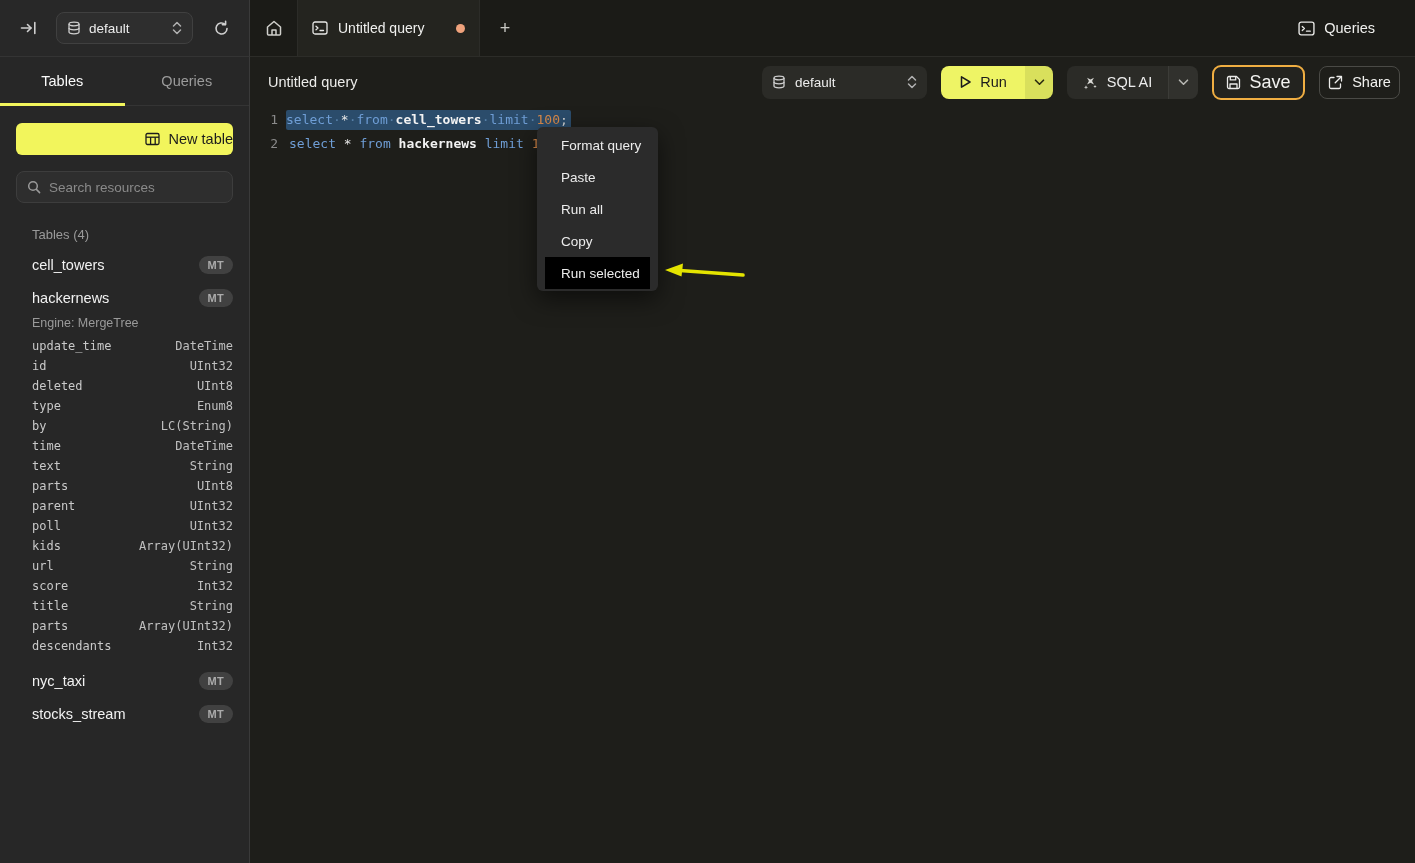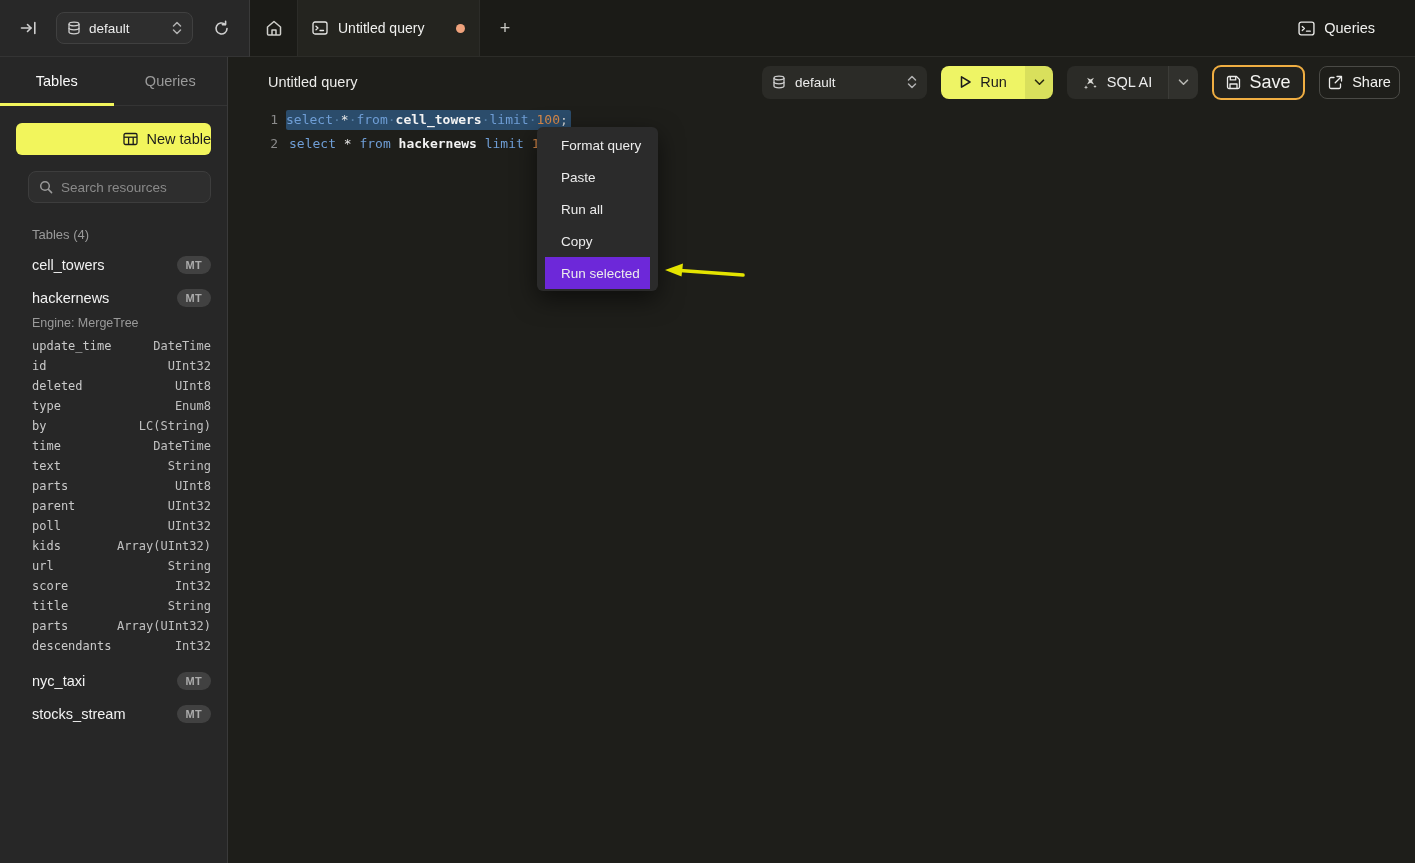--- a/index.html
+++ b/index.html
@@ -22,30 +22,30 @@
   .tab { width:183px; background:#24241f; border-left:1px solid #2c2c28; border-right:1px solid #2c2c28;
     display:flex; align-items:center; gap:10px; padding:0 14px; cursor:pointer; }
   .tab-label { color:#f0f0ee; font-size:14px; flex:1; white-space:nowrap; }
   .tab-dot { width:9px; height:9px; border-radius:50%; }
   .newtab-btn { width:50px; display:flex; align-items:center; justify-content:center; color:#c9c9c5; font-size:18px; cursor:pointer; }
   .topbar-spacer { flex:1; }
   .queries-btn { display:flex; align-items:center; gap:9px; color:#f0f0ee; font-size:14.5px;
     padding:0 40px 0 10px; cursor:pointer; }
 
   
-  .sidebar { position:absolute; top:57px; left:0; width:228px; height:806px; background:#272727;
+  .sidebar { position:absolute; top:57px; left:0; width:250px; height:806px; background:#272727;
     border-right:1px solid #3a3a3a; }
   .side-tabs { height:49px; display:flex; border-bottom:1px solid #343434; }
   .side-tab { flex:1; display:flex; align-items:center; justify-content:center; font-size:14.5px;
     color:#9b9b9b; cursor:pointer; position:relative; }
   .side-tab.active { color:#fafafa; }
   .side-tab.active::after { content:""; position:absolute; left:0; right:0; bottom:-1px; height:3px; background:#f2f55c; }
   .btn-new-table { margin:17px 16px 0 16px; height:32px; background:#f2f55c; border-radius:6px;
     display:flex; align-items:center; justify-content:flex-end; gap:9px; color:#1c1c1c; font-size:14.5px; cursor:pointer; }
-  .search-box { margin:16px 16px 0 28px; height:32px; background:#2e2e2e; border:1px solid #3d3d3d;
+  .search-box { margin:16px 16px 0 16px; height:32px; background:#2e2e2e; border:1px solid #3d3d3d;
     border-radius:8px; display:flex; align-items:center; padding:0 10px; gap:8px; }
   .search-box input { flex:1; background:transparent; border:none; outline:none; color:#dddddd; font-size:13.5px;
     font-family:"Liberation Sans", sans-serif; }
   .search-box input::placeholder { color:#8a8a8a; }
   .section-label { margin:24px 16px 0 32px; color:#9a9a9a; font-size:13px; }
   .table-row { height:33px; display:flex; align-items:center; padding:0 16px 0 32px; cursor:pointer; }
   .table-row .tname { flex:1; color:#f2f2f2; font-size:14.5px; }
   .mt-badge { background:#414141; color:#ababab; font-size:11px; font-weight:bold; letter-spacing:.3px;
     border-radius:10px; padding:3px 9px; }
   .engine-line { padding:2px 16px 6px 32px; color:#9a9a9a; font-size:12.5px; }
@@ -83,21 +83,21 @@
   .ed-line { display:flex; height:24px; align-items:center; }
   .ed-gutter { width:28px; text-align:right; color:#8a8a8a; padding-right:0; flex:0 0 28px; }
   .ed-code { white-space:pre; padding-left:11px; }
   .sel-wrap { border-radius:2px; padding:2px 3px 3px 0; }
 
   
   .ctx-menu { position:absolute; left:537px; top:127px; width:121px; background:#2b2b2b;
     border-radius:6px; padding:2px 8px; box-shadow:0 8px 24px rgba(0,0,0,.55); z-index:10; }
   .ctx-item { height:32px; display:flex; align-items:center; padding-left:16px; color:#ececec;
     font-size:13.5px; cursor:pointer; white-space:nowrap; }
-  .ctx-item.hl { background:#6d28d9; }
+  .ctx-item.hl { background:#000000; }
 
   
   .anno-arrow { position:absolute; left:662px; top:260px; z-index:20; pointer-events:none; }
 
   svg { display:block; }
 </style>
 </head>
 <body>
 
 <div class="app">

